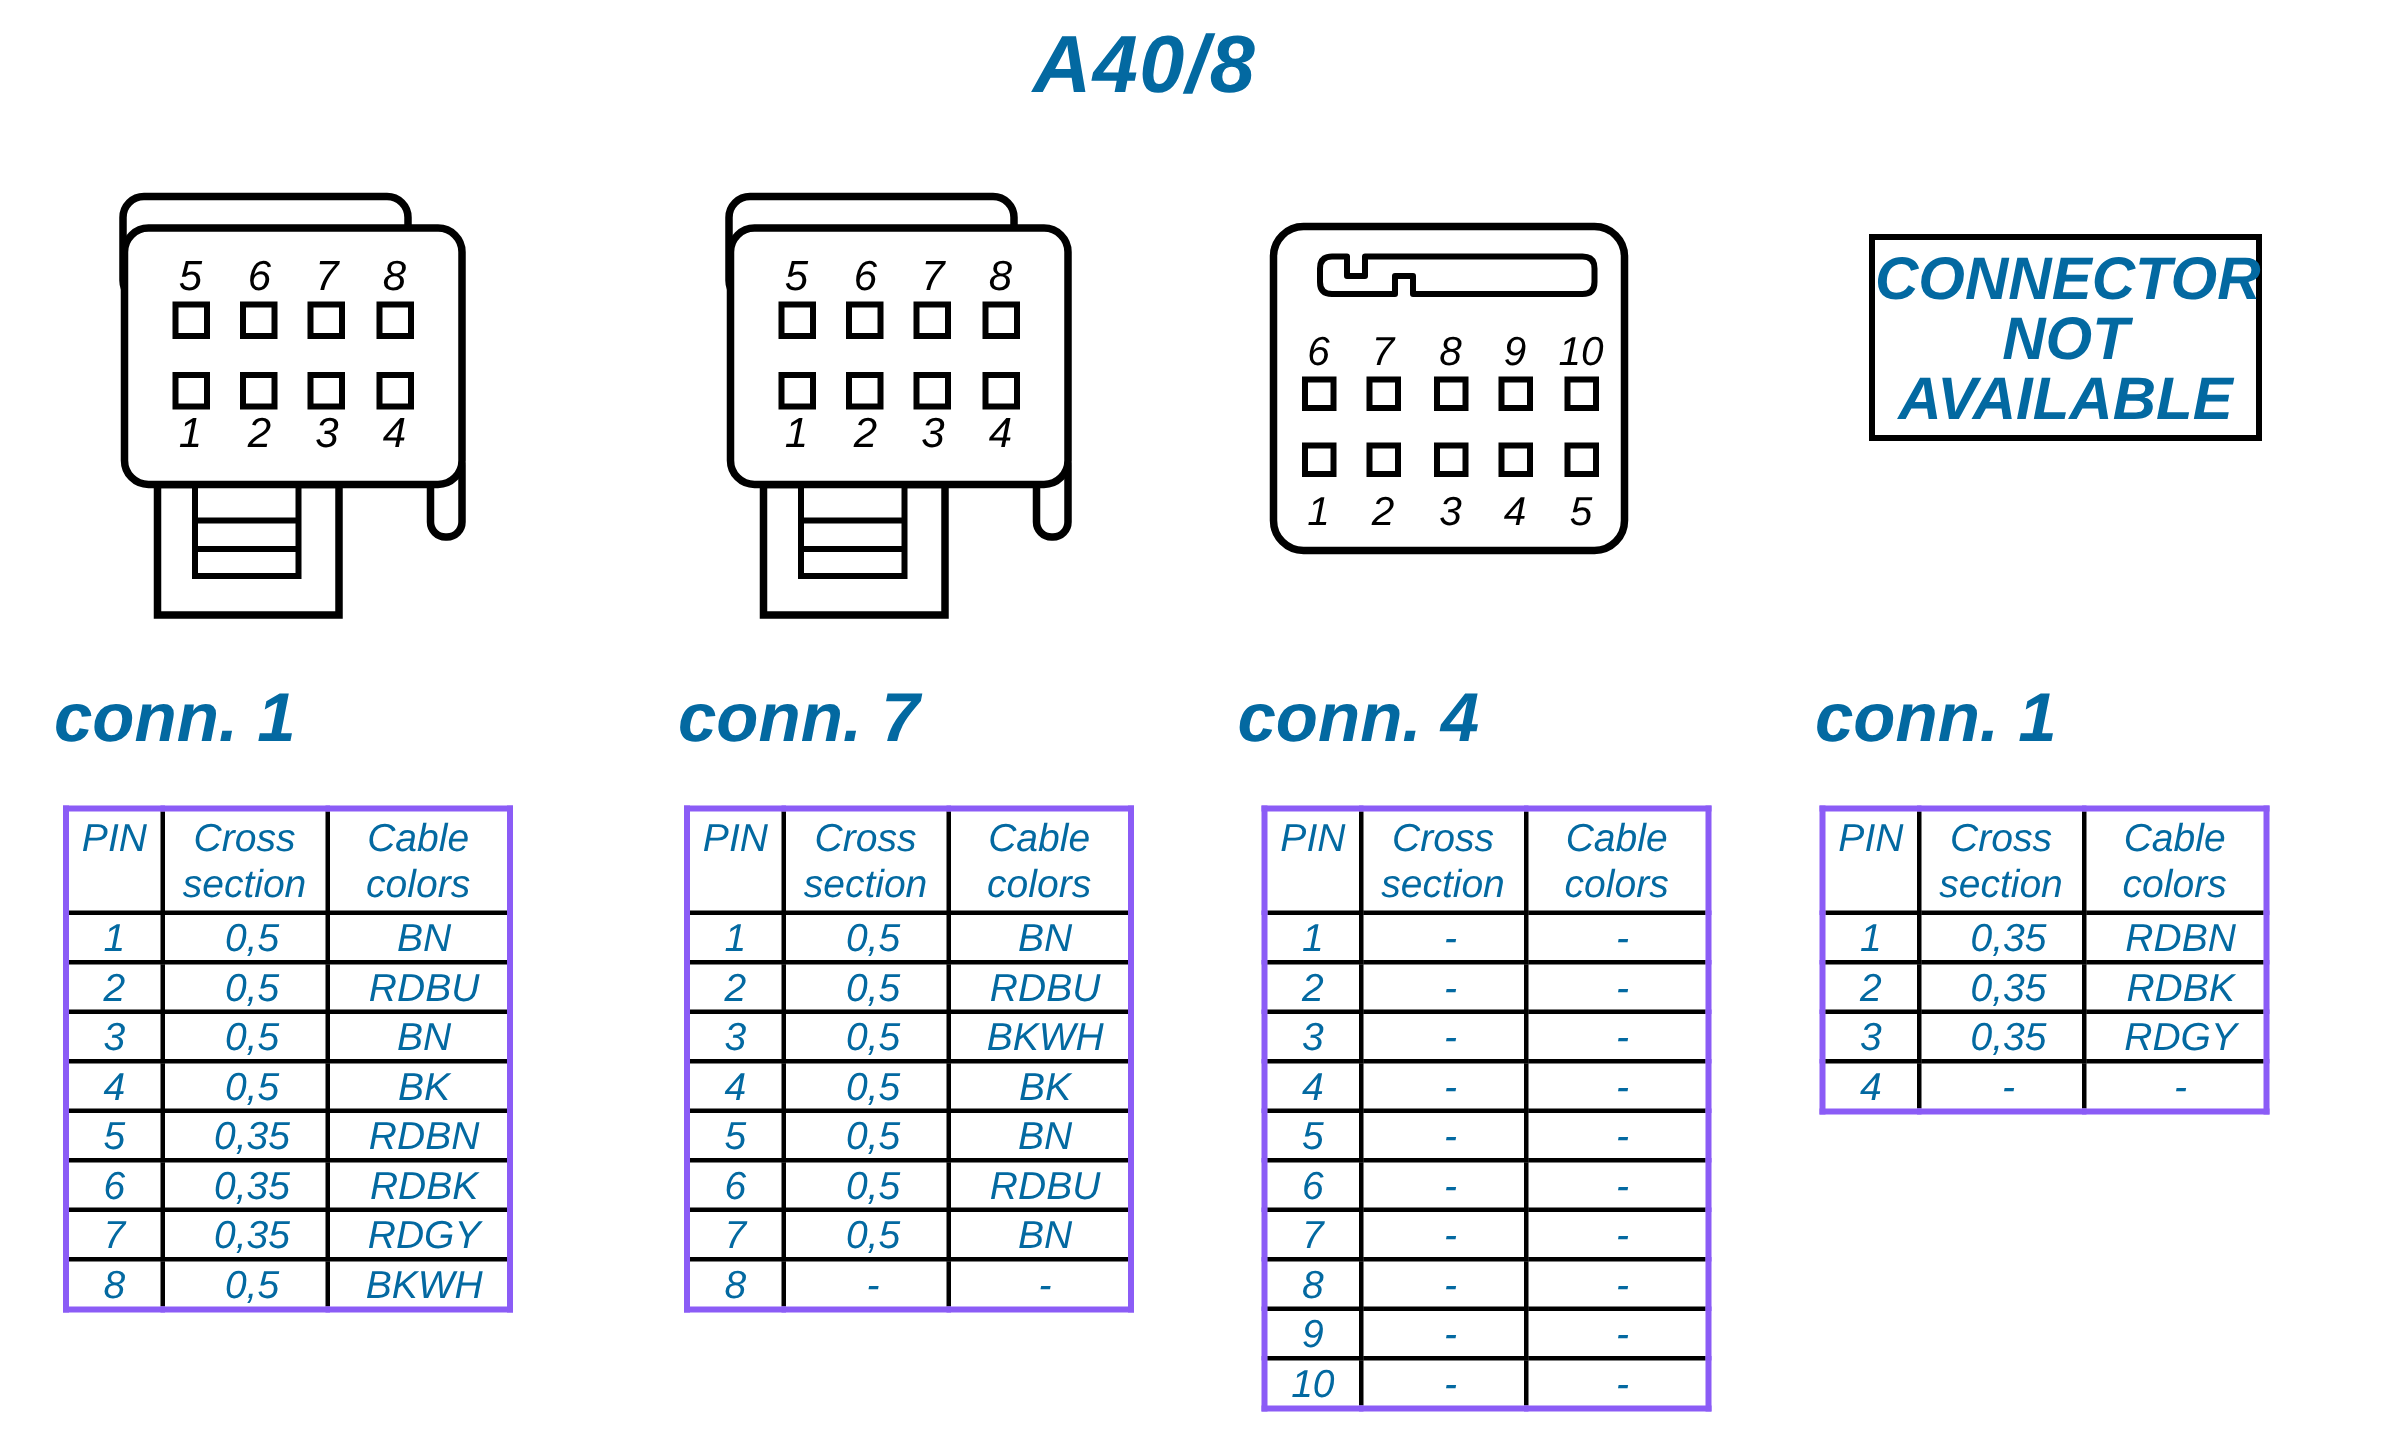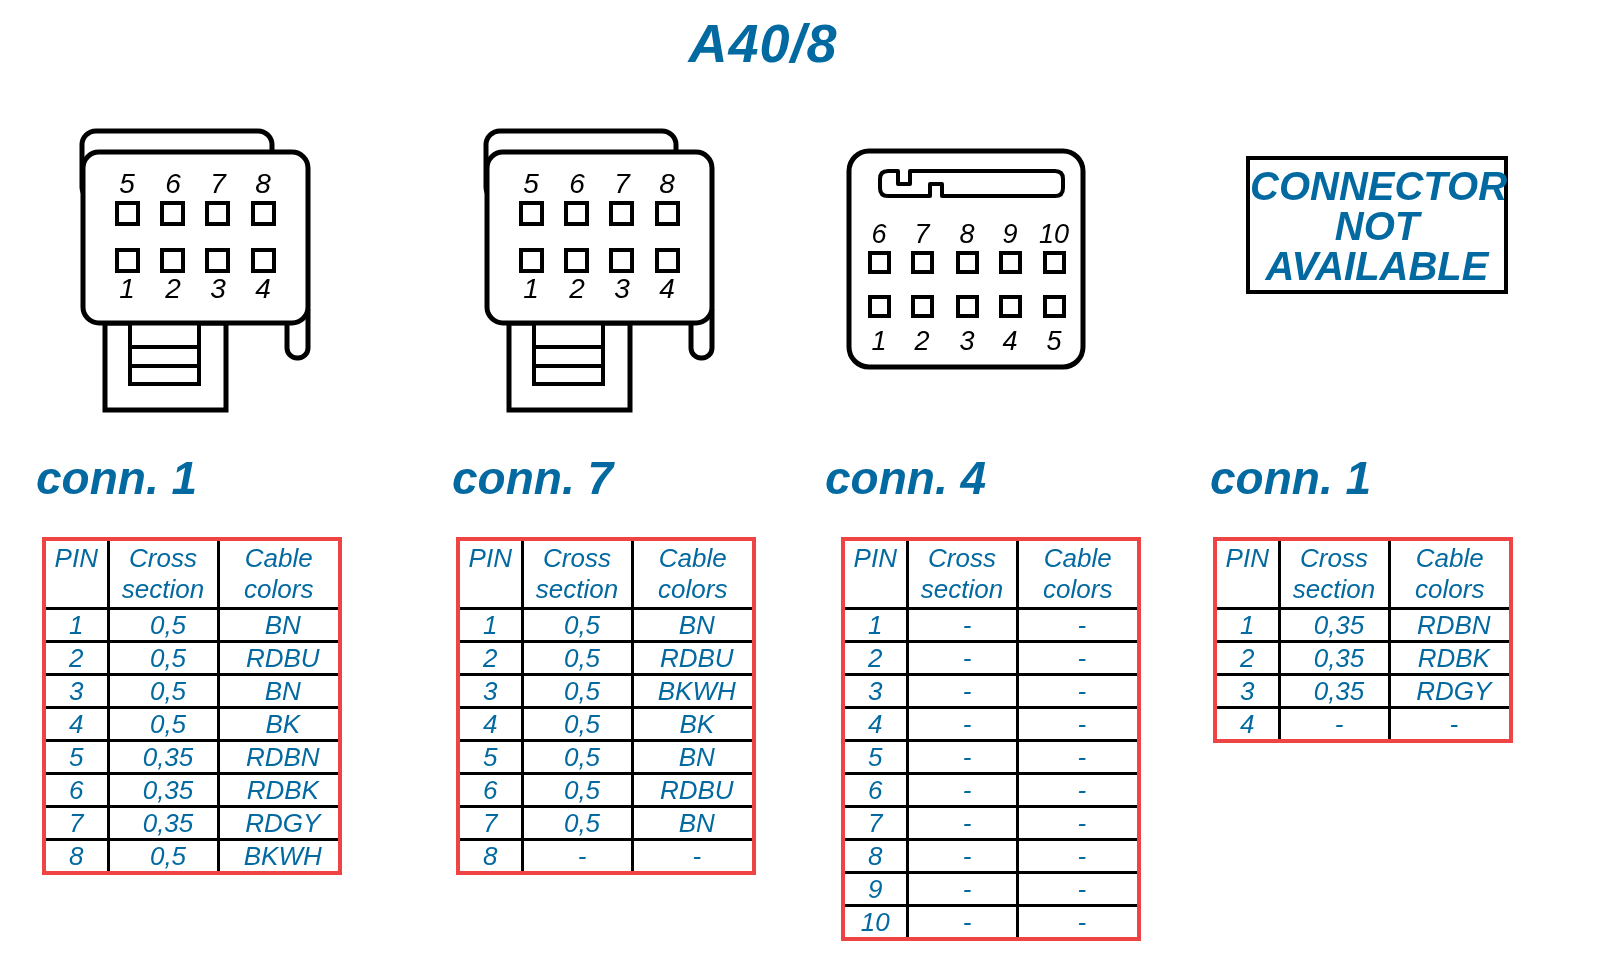--- a/index.html
+++ b/index.html
@@ -11,21 +11,21 @@
     position:absolute; top:12px; left:0; width:1526px; text-align:center;
     font-size:54px; font-weight:bold; letter-spacing:1px;
   }
   .drawing { position:absolute; }
   .conn-label {
     position:absolute; top:452px; width:300px; text-align:left;
     font-size:46px; font-weight:bold; line-height:52px; white-space:nowrap;
   }
   .pin-table {
     position:absolute; top:537px; border-collapse:collapse; table-layout:fixed;
-    border:4px solid #ef4444; font-size:26px; background:#fff;
+    border:4px solid #8b5cf6; font-size:26px; background:#fff;
   }
   .pin-table th, .pin-table td { border:3px solid #000; padding:0; overflow:hidden; }
   .pin-table th {
     font-weight:normal; vertical-align:top; text-align:center;
     line-height:31px; height:64px; padding-top:2px;
   }
   .pin-table td { height:30px; line-height:28px; vertical-align:middle; }
   .col-pin   { width:64px; }
   .col-cross { width:110px; }
   .col-cable { width:122px; }

